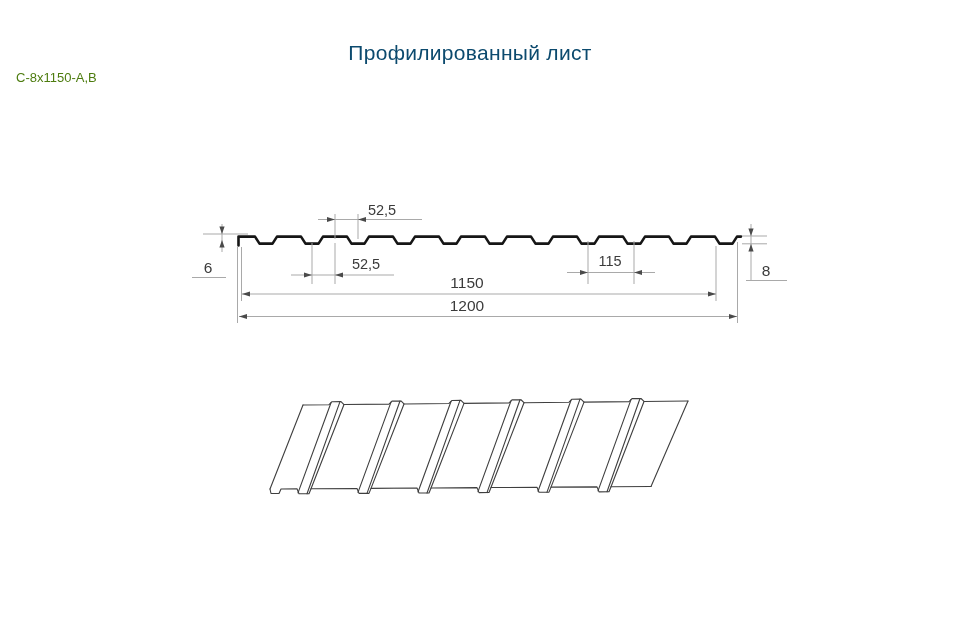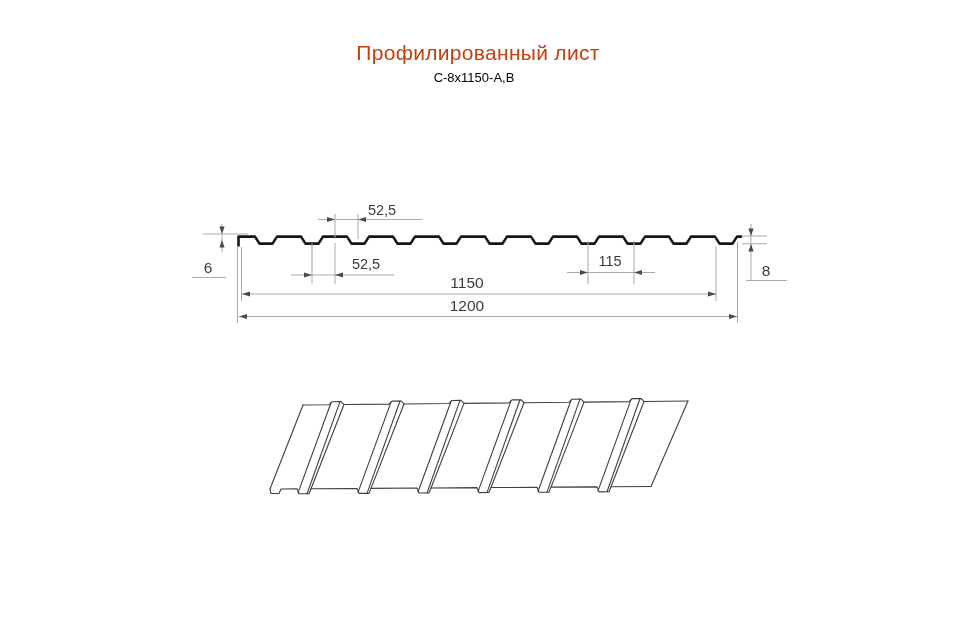--- a/index.html
+++ b/index.html
@@ -2,25 +2,25 @@
 <html><head>
 <meta charset="utf-8">
 <style>
   html,body{margin:0;padding:0;}
   body{
     width:960px;height:640px;background:#ffffff;position:relative;overflow:hidden;
     font-family:"Liberation Sans",sans-serif;
   }
   .title{
     position:absolute;left:0;top:41px;width:940px;text-align:center;
-    font-size:21px;font-weight:500;color:#c2410c;letter-spacing:.3px;padding-left:8px;
+    font-size:21px;font-weight:500;color:#0c4a6e;letter-spacing:.3px;
   }
   .subtitle{
-    position:absolute;left:4px;top:70px;width:940px;text-align:center;
-    font-size:13px;font-weight:400;color:#000000;
+    position:absolute;left:16px;top:70px;width:940px;text-align:left;
+    font-size:13px;font-weight:400;color:#4d7c0f;
   }
   svg{position:absolute;left:0;top:0;}
   .thin{stroke:#a9a9a9;stroke-width:1;fill:none;}
   .arr{fill:#4a4a4a;stroke:none;}
   .dim-text{fill:#3b3b3b;font-family:"Liberation Sans",sans-serif;font-size:14.5px;text-anchor:middle;}
   .dim-text-lg{font-size:15.5px;}
   #profile-path{stroke:#161616;stroke-width:2.6;fill:none;stroke-linejoin:round;stroke-linecap:round;}
   .persp{stroke:#3f3f3f;stroke-width:1.1;fill:none;stroke-linejoin:round;stroke-linecap:round;}
 </style>
 </head>

